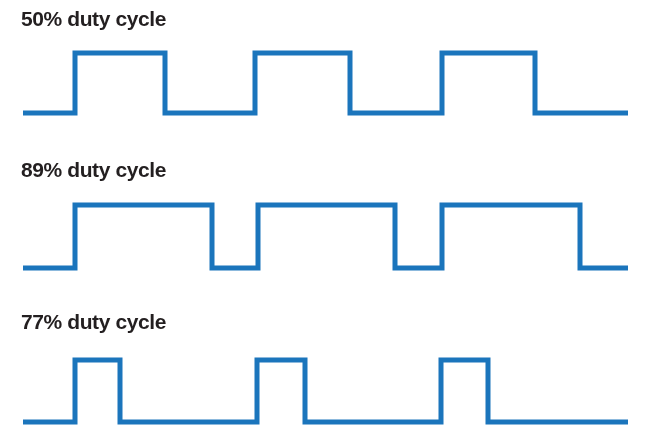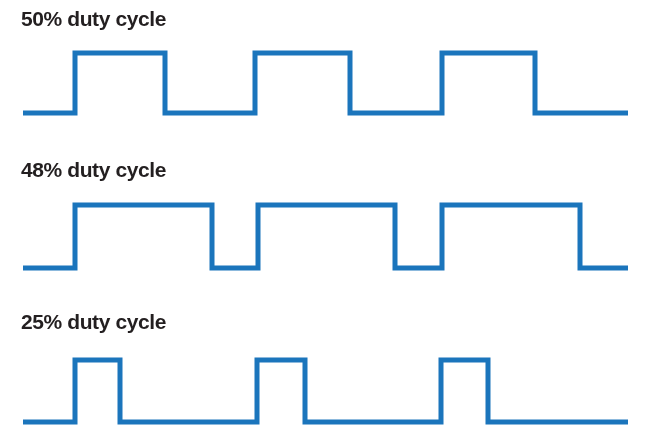--- a/index.html
+++ b/index.html
@@ -38,21 +38,21 @@
     fill: none;
     stroke-linejoin: miter;
     stroke-linecap: butt;
   }
 </style>
 </head>
 <body style="background: rgb(255, 255, 255);">
 
 <div class="panel-label label-0" style="color: rgb(35, 31, 32);">50% duty cycle</div>
 
-<div class="panel-label label-1" style="color: rgb(35, 31, 32);">48% duty cycle</div>
+<div class="panel-label label-1" style="color: rgb(35, 31, 32);">89% duty cycle</div>
 
-<div class="panel-label label-2" style="color: rgb(35, 31, 32);">25% duty cycle</div>
+<div class="panel-label label-2" style="color: rgb(35, 31, 32);">77% duty cycle</div>
 
 <svg id="wave-canvas" viewBox="0 0 650 446">
   <polyline points="23,113 75,113 75,53 165,53 165,113 255,113 255,53 350,53 350,113 442,113 442,53 535,53 535,113 628,113" stroke="#1b75bc" stroke-width="5"></polyline>
   <polyline points="23,268 75,268 75,205 212,205 212,268 258,268 258,205 395,205 395,268 442,268 442,205 580,205 580,268 628,268" stroke="#1b75bc" stroke-width="5"></polyline>
   <polyline points="23,422 75,422 75,360 120,360 120,422 257,422 257,360 305,360 305,422 441,422 441,360 488,360 488,422 628,422" stroke="#1b75bc" stroke-width="5"></polyline>
 </svg>
 
 </body></html>

